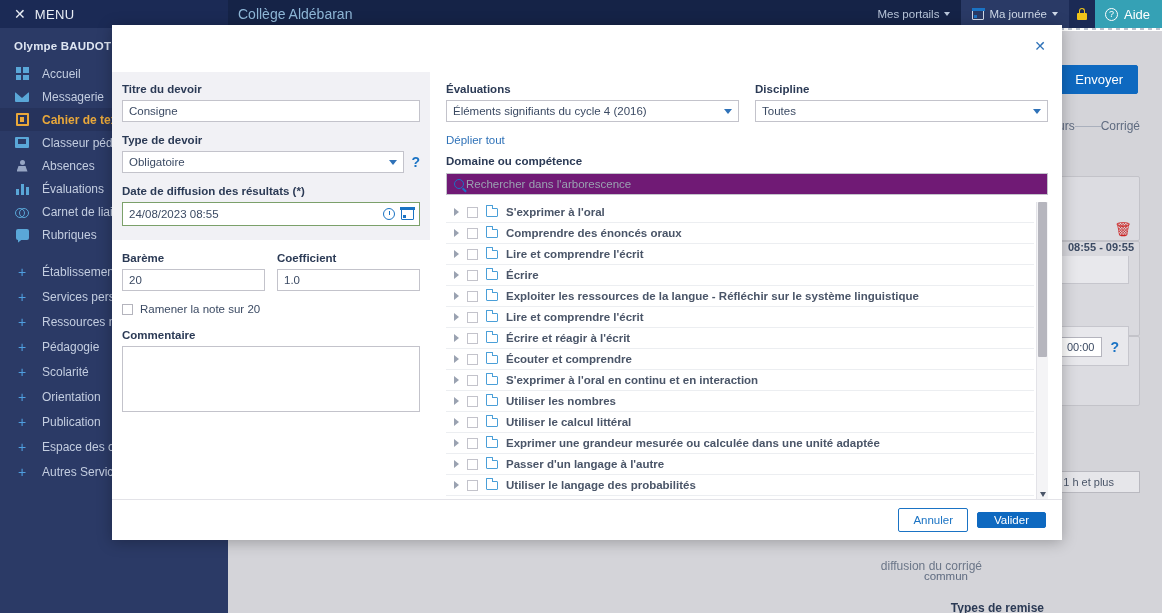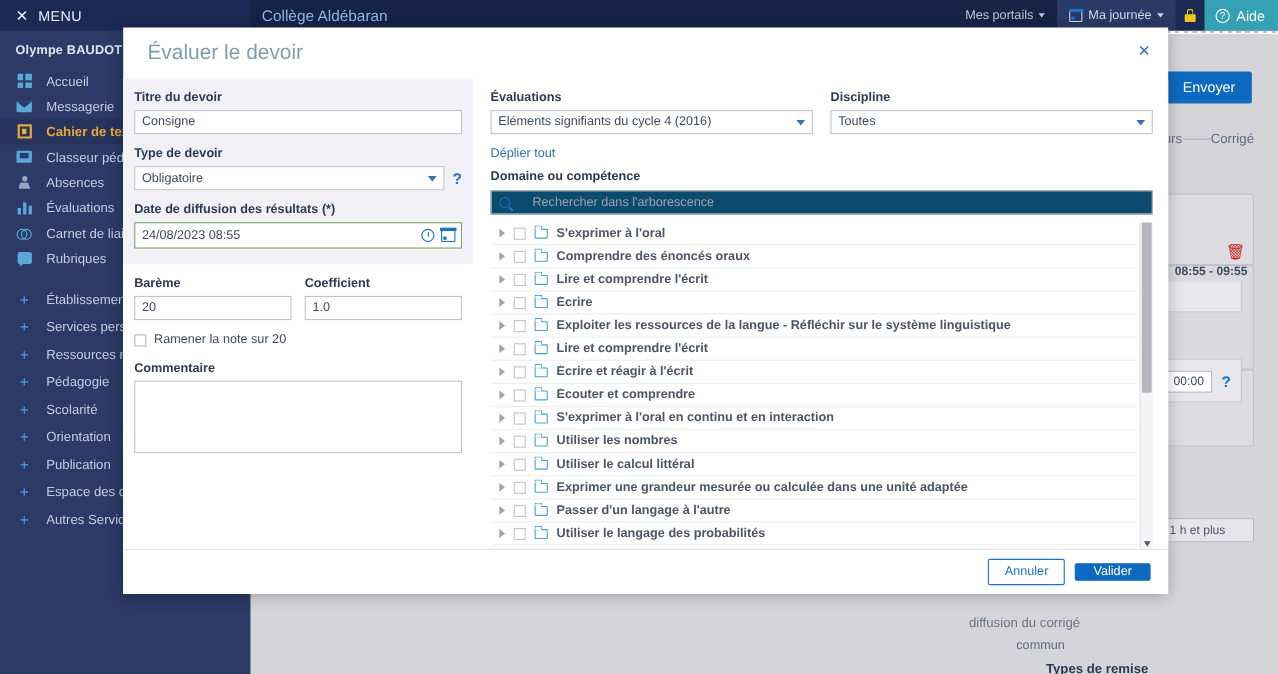--- a/index.html
+++ b/index.html
@@ -183,22 +183,22 @@
     width:100%; height:66px; border:1px solid #c3c3cb; background:#fff; resize:none;
     font-family:"Liberation Sans",sans-serif; font-size:11.5px; padding:4px 6px; color:#3b4a63;
   }
 
   .right-pane { position:absolute; top:0; left:318px; right:0; bottom:0; background:#fff; padding: 11px 14px 0 16px; }
   .rp-top { display:flex; gap:16px; }
   .rp-top > div { flex:1; }
   .rp-link { color:#2f72b8; font-size:11.5px; margin: 12px 0 9px 0; display:inline-block; cursor:pointer;}
   .rp-sub { font-size:11.5px; font-weight:bold; color:#2b3a55; margin-bottom:6px; }
   .search-box {
-    width:100%; height:22px; border:1px solid #c3c3cb; background:#0c4a6e;
-    display:flex; align-items:center; gap:20px; padding:0 7px;
+    width:100%; height:22px; border:1px solid #c3c3cb; background:#701a75;
+    display:flex; align-items:center; gap:2px; padding:0 7px;
   }
   .ic-search { width:10px;height:10px;border:1.6px solid #1a73c4;border-radius:50%;position:relative;flex:0 0 auto;}
   .ic-search:after{content:"";position:absolute;right:-4px;bottom:-3px;width:5px;height:1.6px;background:#1a73c4;transform:rotate(45deg);}
   .search-ph { color:#9aa2b1; font-size:11.5px; }
 
   .tree { position:relative; margin-top:7px; height: 297px; overflow:hidden; }
   .tree-scroll { position:absolute; top:0; left:0; right:14px; bottom:0; overflow:hidden; }
   .tree-row {
     display:flex; align-items:center; gap:8px; height:21px;
     border-bottom:1px solid #eceef1; padding-left:8px;
@@ -384,21 +384,21 @@
         <div class="pg-card pg-card-c"></div>
         <div class="trash">🗑</div>
         <div class="pg-time">08:55 - 09:55</div>
 
         <div class="pill-row">
           <span class="pill">30 min</span>
           <span class="pill">1 h et plus</span>
         </div>
 
         <div class="pg-diff">diffusion du corrigé</div>
-        <div class="pg-note" style="top:550px;right:186px;">commun</div>
+        <div class="pg-note" style="top:539px;right:186px;">commun</div>
         <div class="pg-remise-title">Types de remise</div>
 
         <div class="file-box"></div>
         <div class="file-note">5 fichiers max. 10 Mo max par fichier. Taille totale : 30 Mo.</div>
         <div class="audio-title">Enregistrement audio</div>
         <div class="audio-box"></div>
         <div class="audio-row">
           <span class="rec-dot">
               <i></i>
             </span>
@@ -408,21 +408,20 @@
           <span class="audio-q">?</span>
         </div>
 
       </div>
     </div>
   </div>
 
   <div class="modal">
 
     <div class="modal-head">
-      <div class="modal-title">Évaluer le devoir</div>
       <button class="modal-close">✕</button>
     </div>
 
     <div class="modal-body">
 
       <div class="left-pane">
         <div class="left-top">
           <div class="fld-label">Titre du devoir</div>
           <input class="fld-input" value="Consigne" style="">
 

